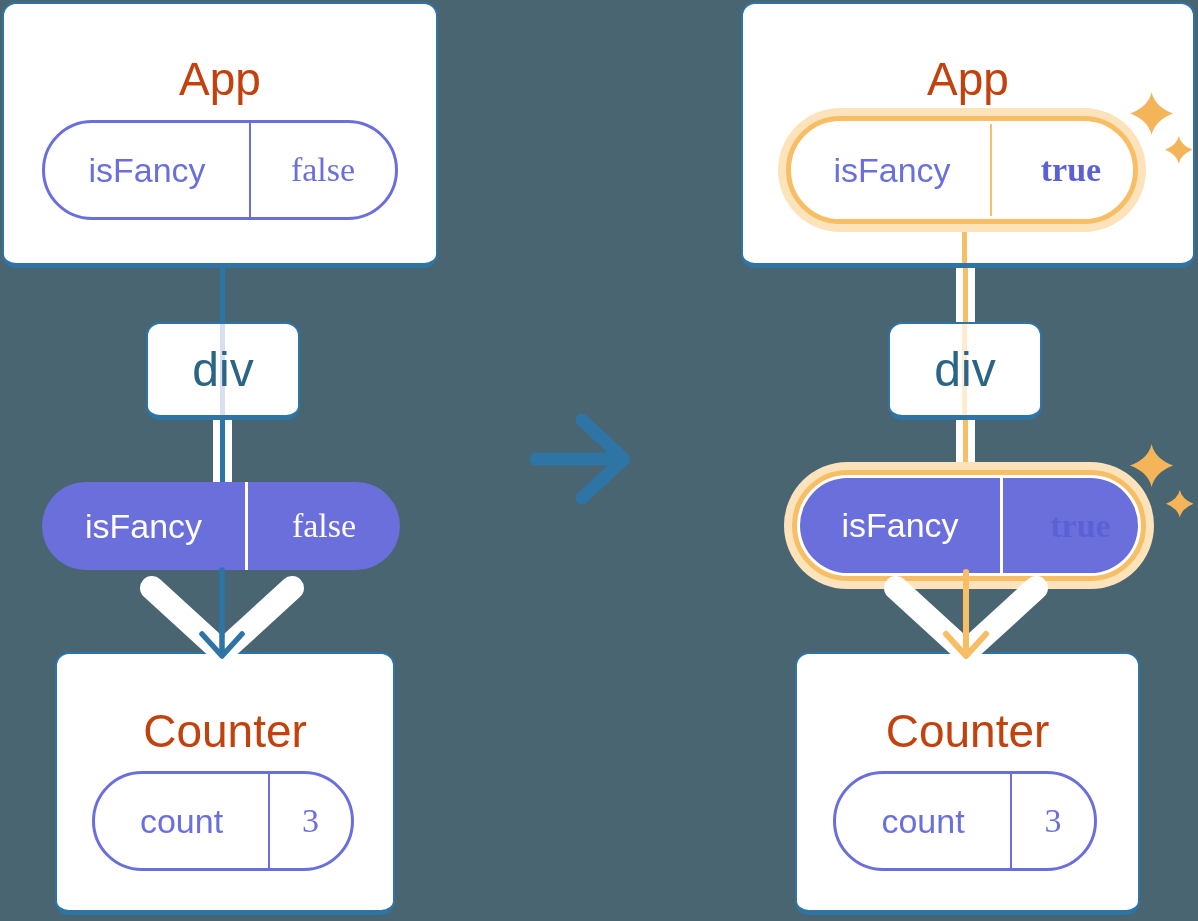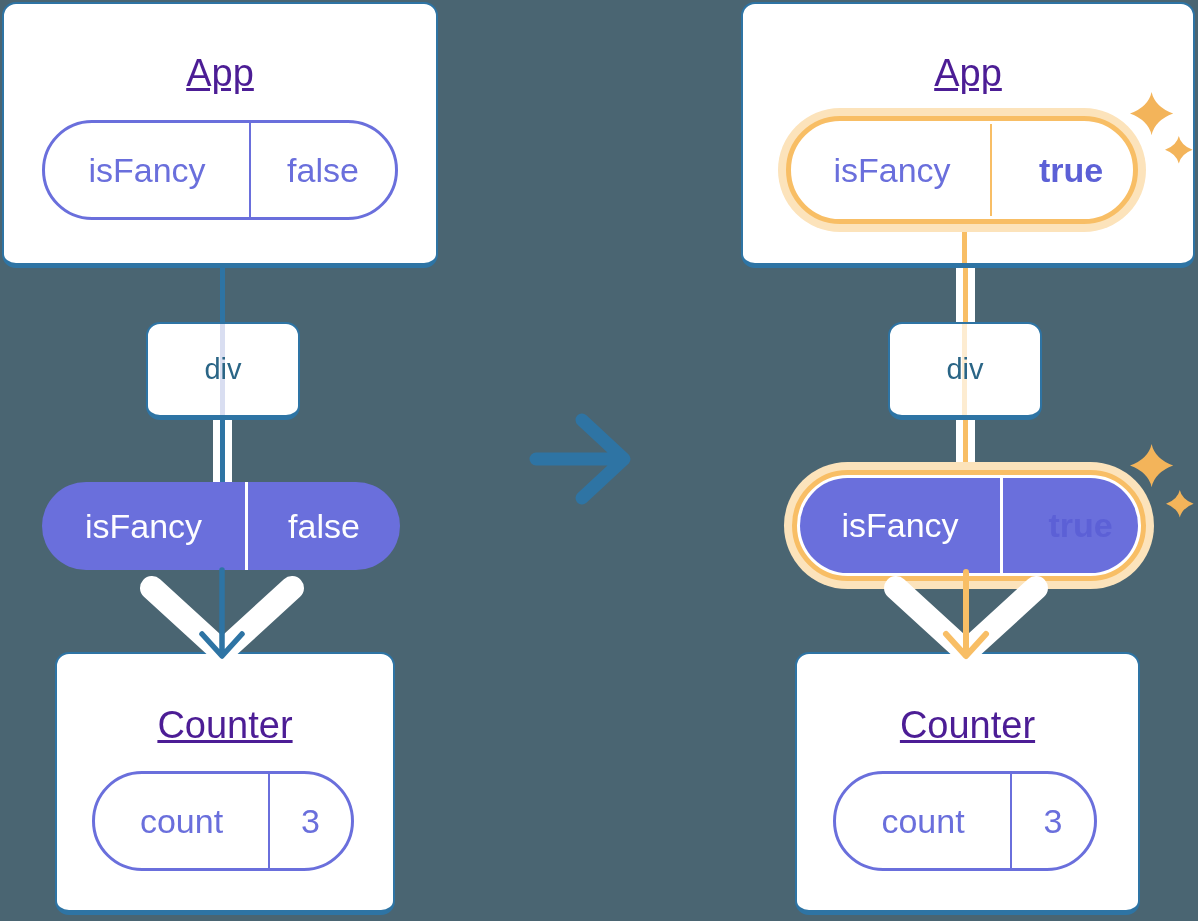--- a/index.html
+++ b/index.html
@@ -8,36 +8,36 @@
     background:#4A6572;
     font-family:"Liberation Sans", sans-serif;
   }
   .box{
     position:absolute;background:#fff;box-sizing:border-box;
     border:2px solid #2E74A4;border-bottom-width:5px;border-radius:14px;
     z-index:1;
   }
   .box-title{
     position:absolute;left:0;right:0;text-align:center;
-    color:#4c1d95;font-size:38px;font-weight:500;z-index:2;text-decoration:underline;
+    color:#c2410c;font-size:46px;font-weight:500;z-index:2;
   }
   .center-label{
     position:absolute;inset:0;display:flex;align-items:center;justify-content:center;
-    color:#2A6586;font-size:29px;font-weight:500;z-index:2;
+    color:#2A6586;font-size:48px;font-weight:500;z-index:2;
   }
   .pill-outline{
     position:absolute;display:flex;align-items:stretch;box-sizing:border-box;
     border:3px solid #6A6FDC;border-radius:60px;background:#fff;color:#6A6FDC;
   }
   .pill-solid{
     position:absolute;display:flex;align-items:stretch;box-sizing:border-box;
     background:#6A6FDC;border-radius:60px;color:#FDFDFF;
   }
   .cell{display:flex;align-items:center;justify-content:center;font-size:34px;}
-  .grow{flex:1;}
+  .grow{flex:1;font-family:Liberation Serif, serif;}
   .vdiv{align-self:stretch;}
   .vdiv.purple{width:2px;background:#6A6FDC;}
   .vdiv.white{width:3px;background:#fff;}
   .vdiv.orange{width:2px;background:#F8BE65;}
   .bold-val{font-weight:700;color:#5C60D6;padding-left:20px;}
   .hl-ring{
     position:absolute;box-sizing:content-box;padding:3px;background:#fff;
     border:5px solid #F8BE65;border-radius:70px;
     box-shadow:0 0 0 8px #FCE3BB;z-index:2;
   }

